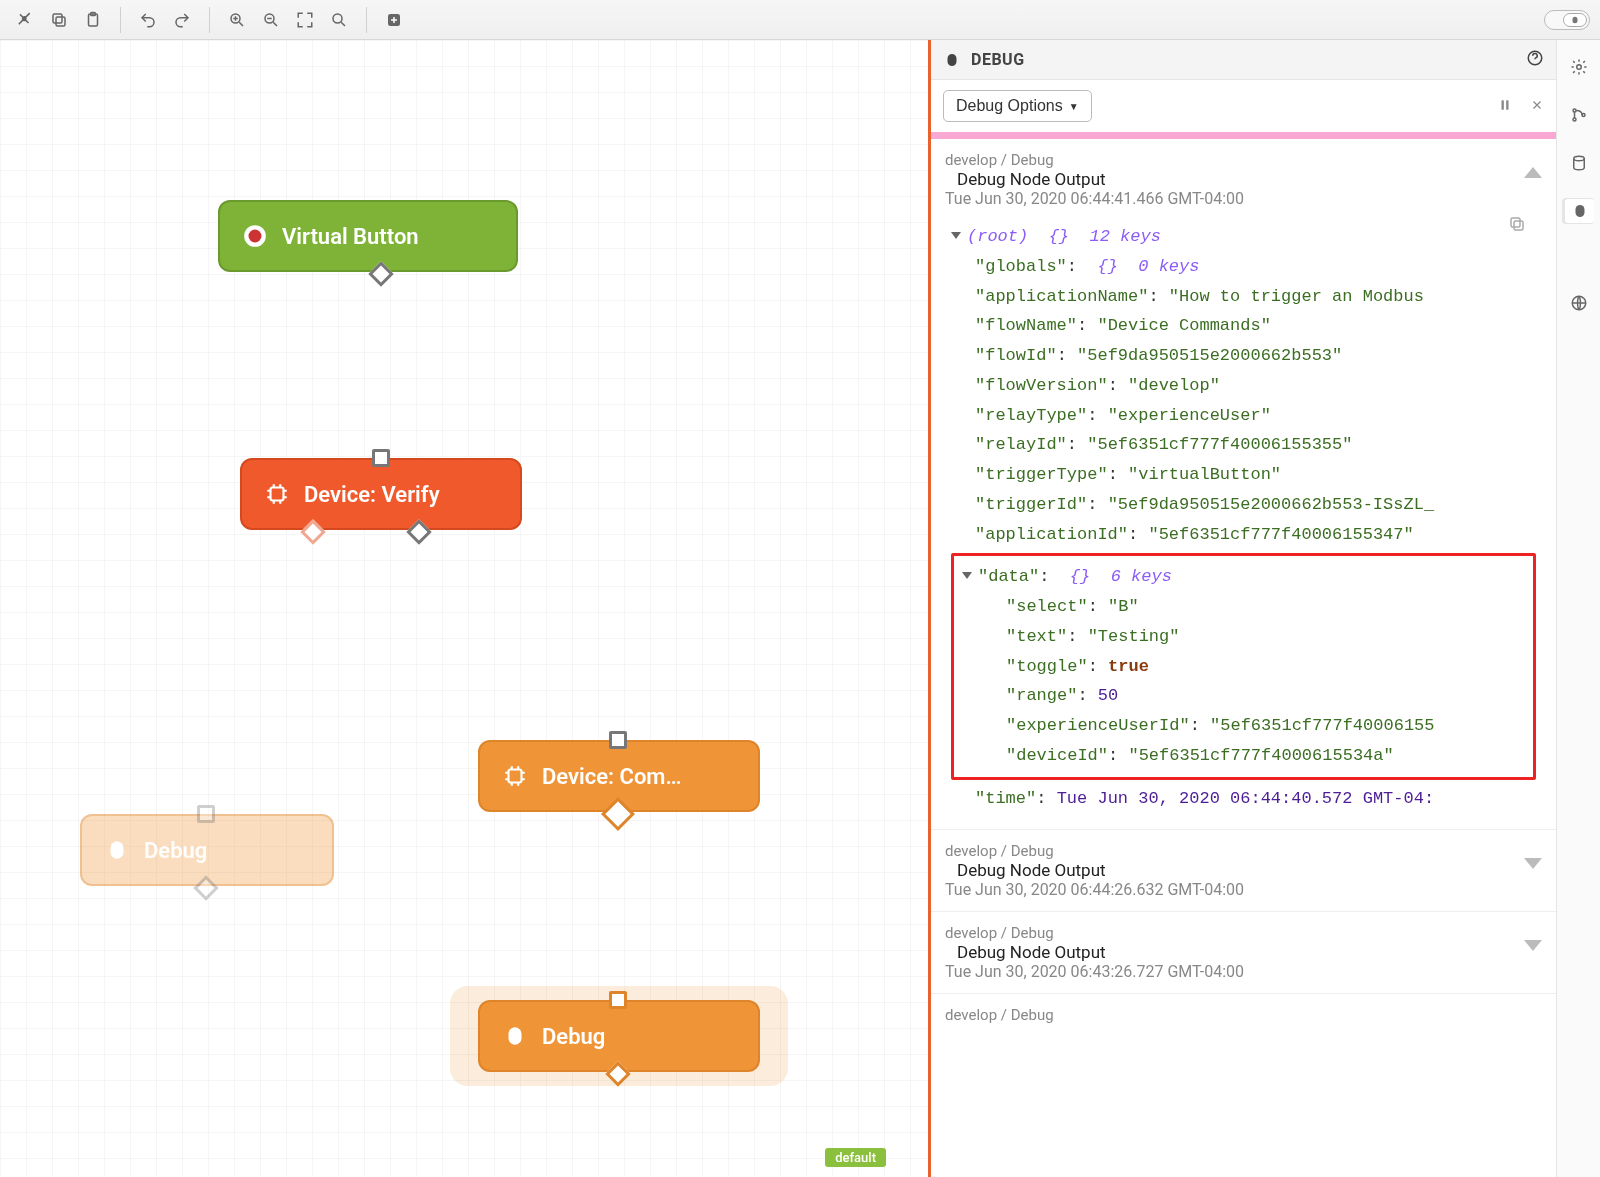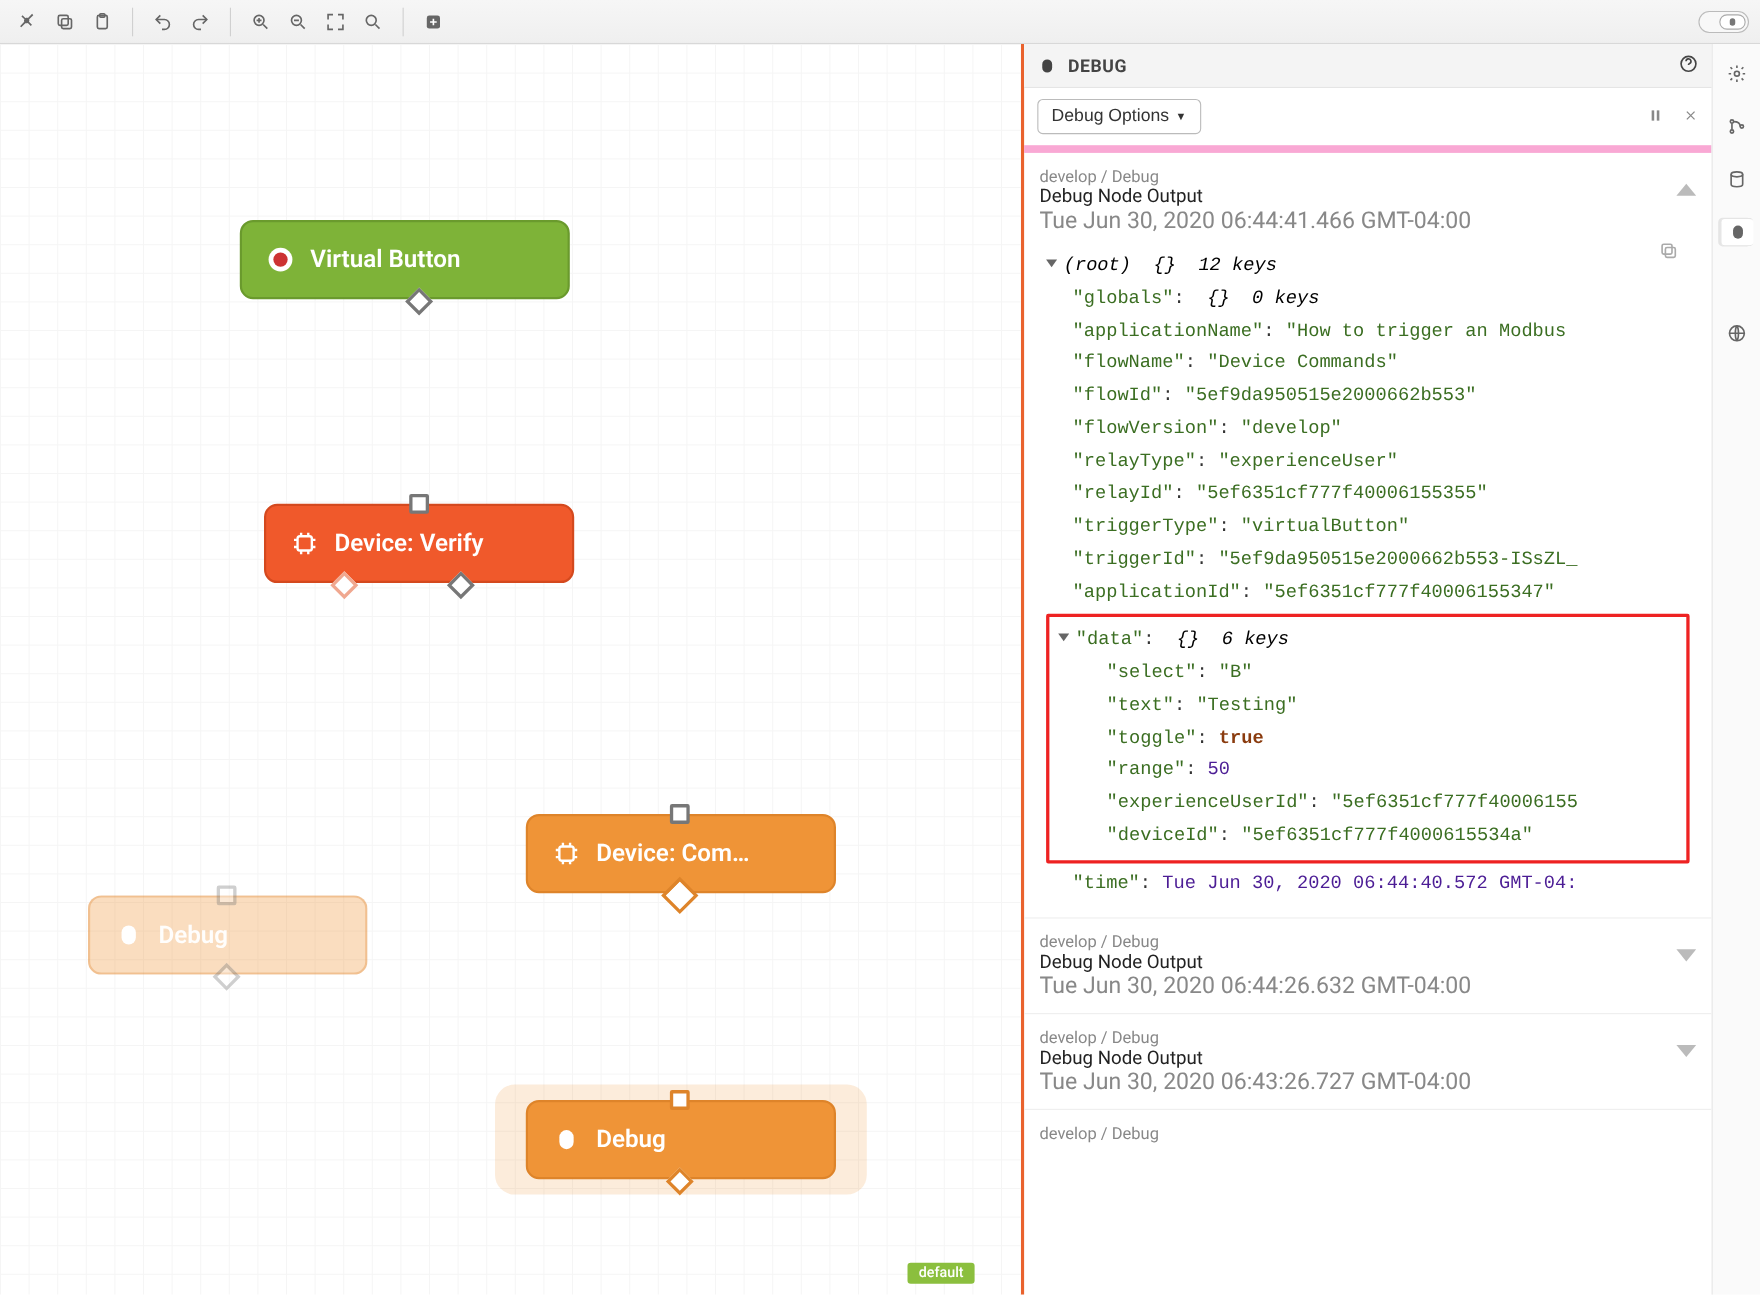--- a/index.html
+++ b/index.html
@@ -141,36 +141,36 @@
     background:#fff; border:1px solid #bbb; border-radius:5px;
     padding:6px 12px; font-size:16px; color:#333; cursor:pointer;
     display:flex; align-items:center; gap:6px;
   }
   .dbg-subbar .right-icons { margin-left:auto; display:flex; gap:18px; color:#888; }
   .dbg-subbar .right-icons svg { width:14px; height:14px; }
 
   .dbg-scroll { flex:1; overflow:auto; }
   .entry { border-bottom: 1px solid #eee; padding: 12px 14px; position:relative; }
   .entry .meta-line1 { color:#888; font-size:15px; }
-  .entry .meta-line2 { color:#222; font-size:17px; }
-  .entry .meta-line3 { color:#888; font-size:21px; }
+  .entry .meta-line2 { color:#222; font-size:17px;margin-left:12px; }
+  .entry .meta-line3 { color:#888; font-size:16px; }
   .entry .chev {
     position:absolute; right:14px; top:28px;
     width:0;height:0;
   }
   .chev-up { border-left:9px solid transparent; border-right:9px solid transparent; border-bottom:11px solid #bbb; }
   .chev-down { border-left:9px solid transparent; border-right:9px solid transparent; border-top:11px solid #bbb; }
 
   .json { padding: 14px 6px 4px 6px; font-size: 17px; line-height: 1.75; }
   .json .row { white-space: nowrap; }
   .k   { color:#3b6e22; }      
   .str { color:#3b6e22; }
   .num { color:#4c1d95; }
   .bool{ color:#8a3b0e;font-weight:bold; }
-  .muted { color:#000000; font-style: italic; }
+  .muted { color:#8b5cf6; font-style: italic; }
   .caret { display:inline-block; width:0;height:0; border-top:7px solid #666; border-left:5px solid transparent; border-right:5px solid transparent; margin-right:6px; vertical-align:2px; }
   .copy-icon { position:absolute; right:16px; top:200px; color:#aaa; }
   .copy-icon svg { width:18px; height:18px;}
 
   .hl-box {
     border: 3px solid #e22; border-radius: 2px;
     padding: 6px 4px;
     margin: 4px 0;
   }
 

